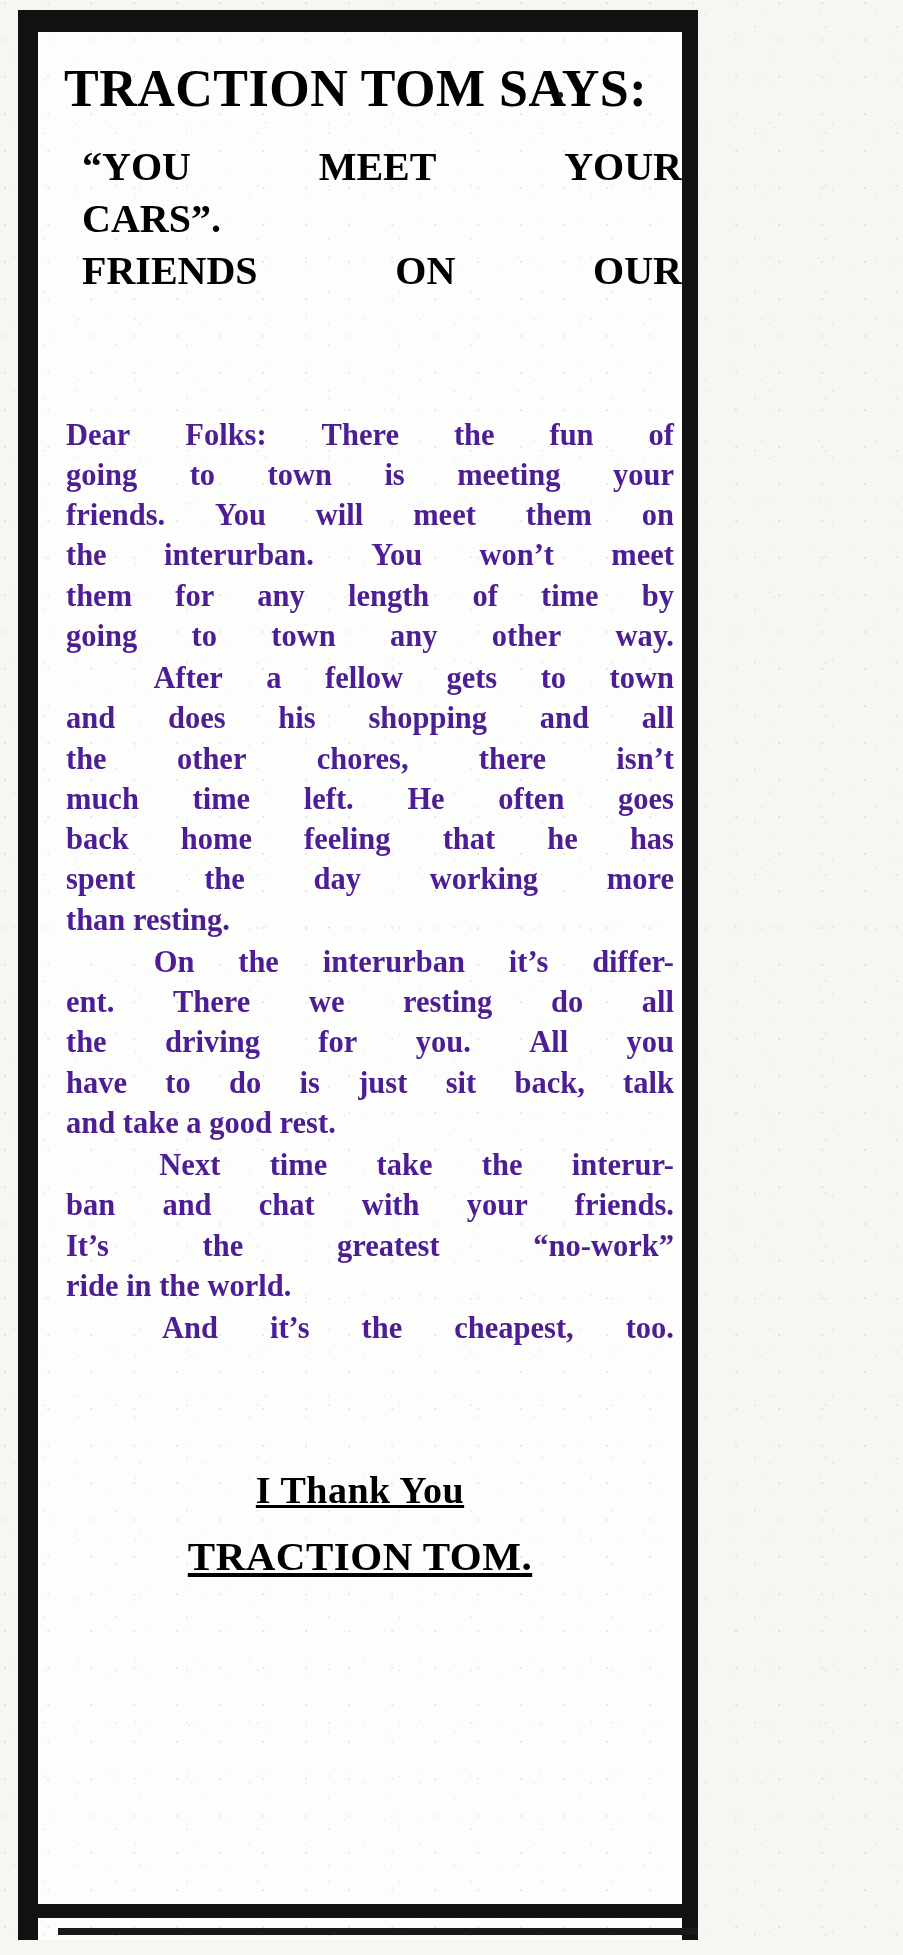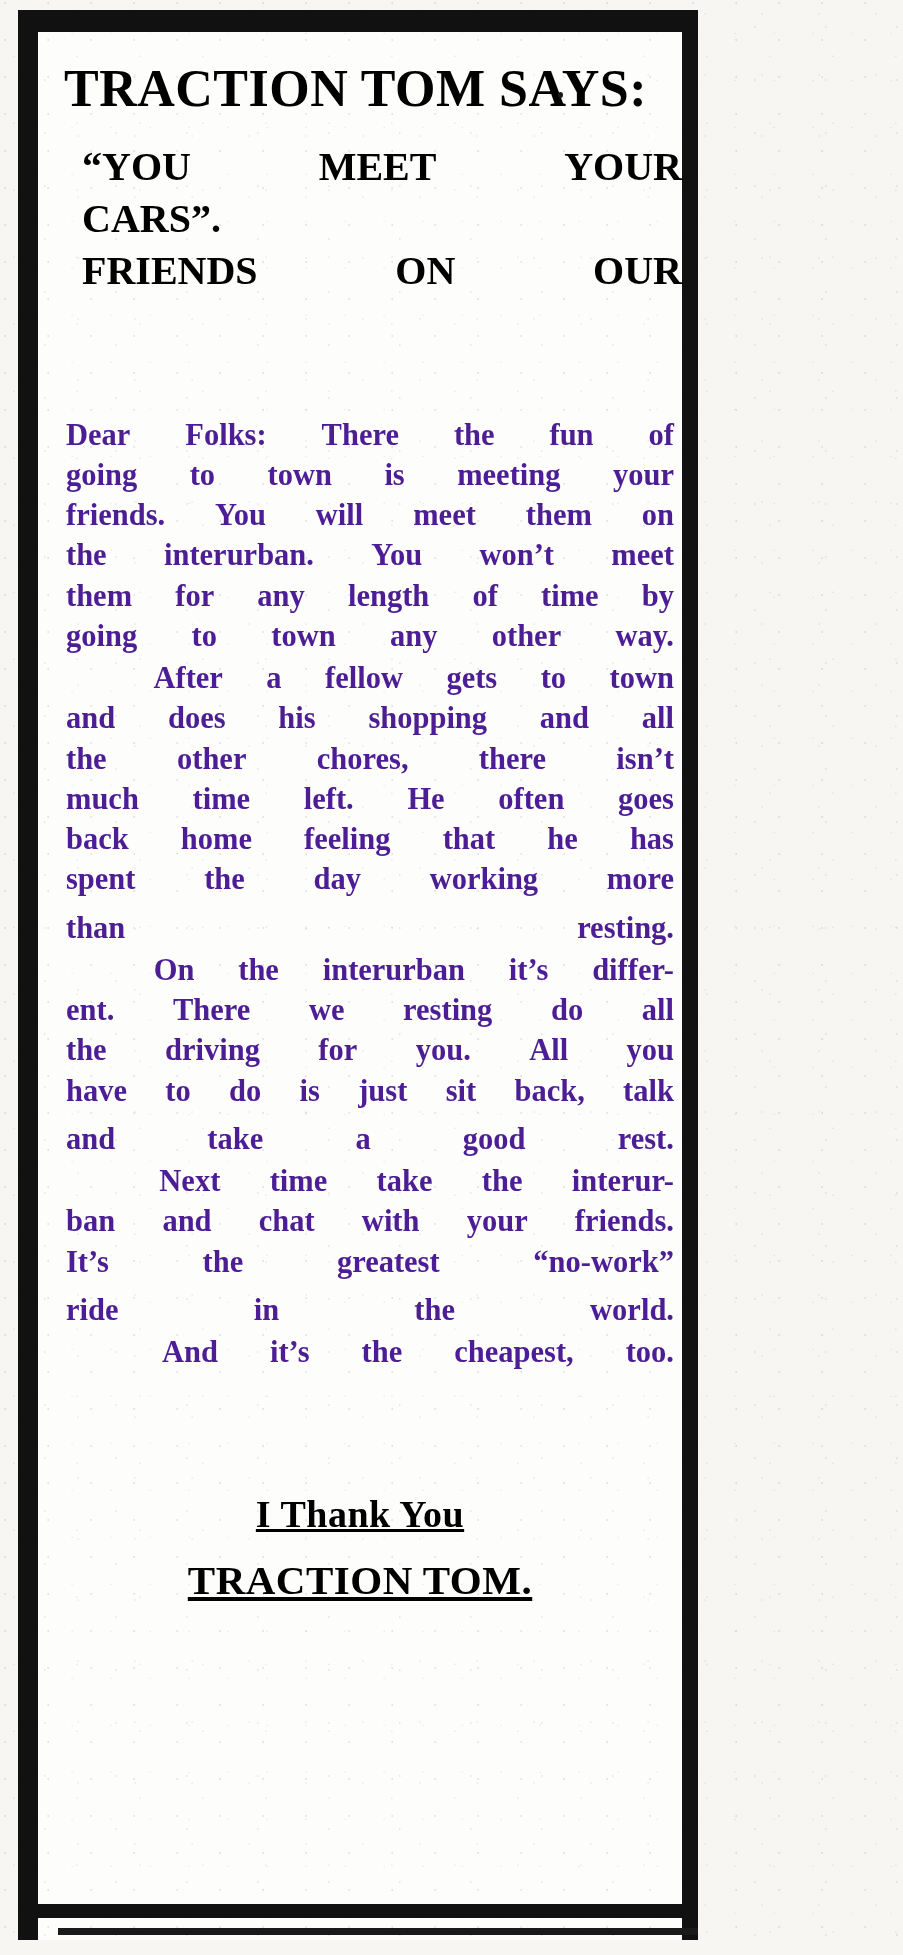--- a/index.html
+++ b/index.html
@@ -123,22 +123,21 @@
   }
   .para + .para {
     margin-top: 2px;
   }
   .ln {
     display: flex;
     justify-content: space-between;
     white-space: nowrap;
   }
   .ln.flush {
-    justify-content: space-between;
-    margin-top: 8px;
+    justify-content: flex-start;
   }
   .ln.indent::before {
     content: "";
     display: inline-block;
     width: 44px;
     flex: 0 0 44px;
   }
   .ln > span {
     display: inline-block;
   }

